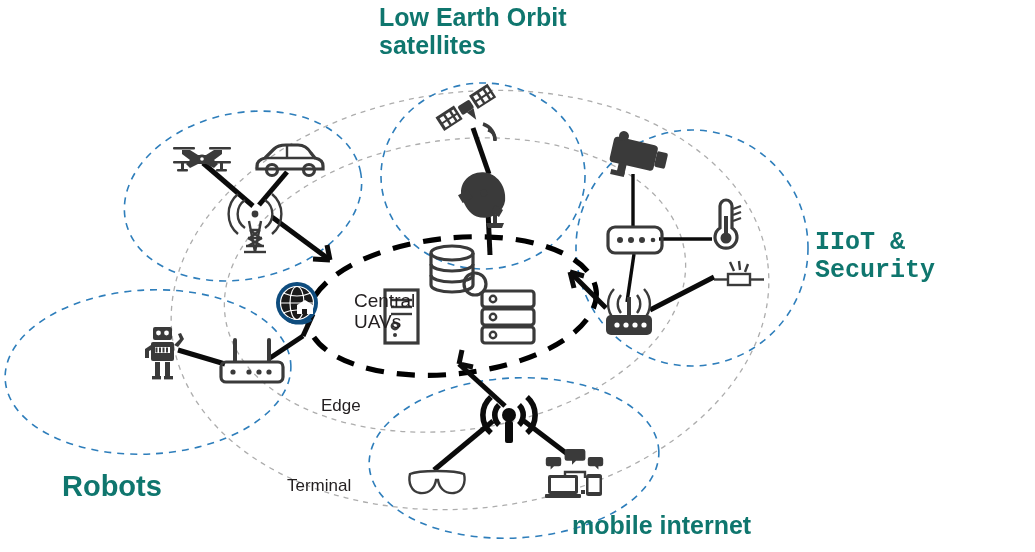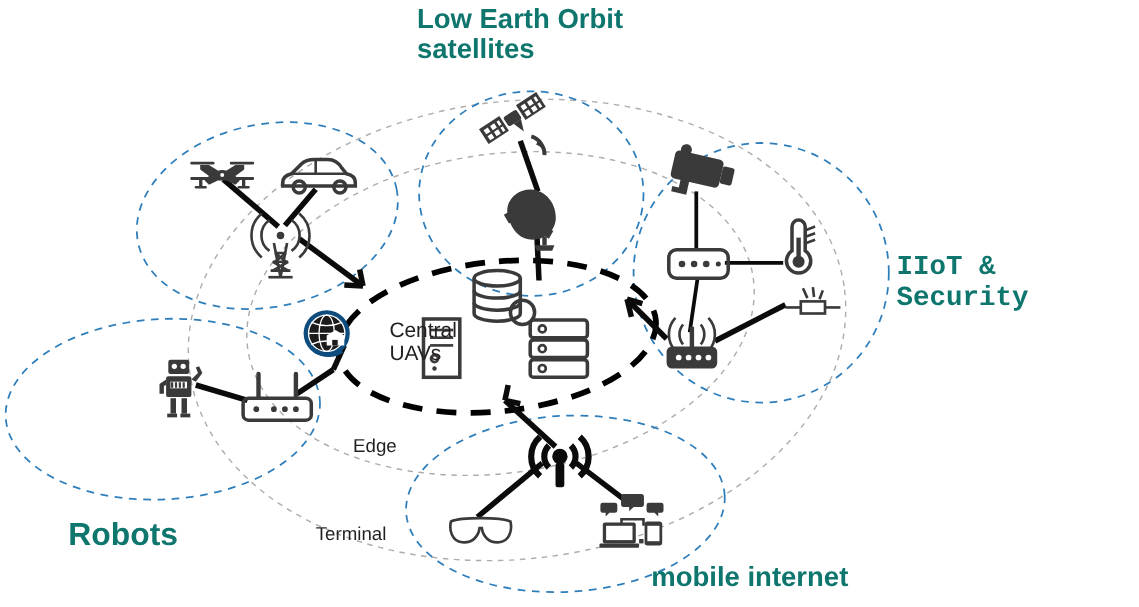--- a/index.html
+++ b/index.html
@@ -4,21 +4,21 @@
 <style>
   html,body{margin:0;padding:0;background:#ffffff;}
   body{font-family:"Liberation Sans",sans-serif;}
   #stage{position:relative;width:1035px;height:552px;background:#fff;overflow:hidden;}
   #stage svg{position:absolute;left:0;top:0;}
   .lbl{position:absolute;font-weight:bold;color:#0f766e;letter-spacing:0px;line-height:1.12;}
   .lbl-uav{left:50px;top:68px;font-size:25px;}
   .lbl-leo{left:379px;top:3px;font-size:25px;width:250px;}
   .lbl-iiot{left:815px;top:229px;font-size:25px;font-family:Liberation Mono, monospace;}
   .lbl-robots{left:62px;top:438px;font-size:29px;margin-top:32px;}
-  .lbl-mobile{left:592px;top:511px;font-size:25px;}
+  .lbl-mobile{left:572px;top:511px;font-size:25px;}
   .plain{position:absolute;color:#231f20;font-weight:normal;font-family:"Liberation Sans",sans-serif;}
   .plain-cloud{left:313px;top:290px;font-size:19px;line-height:1.12;padding-left:41px;}
   .plain-edge{left:321px;top:396px;font-size:17px;}
   .plain-term{left:287px;top:476px;font-size:17px;}
 </style>
 </head>
 <body>
 
 <div id="stage">
 

